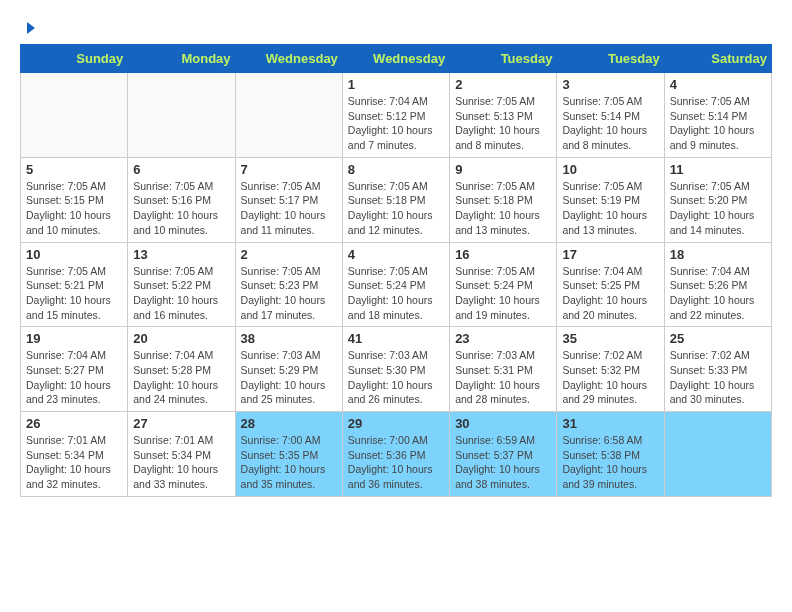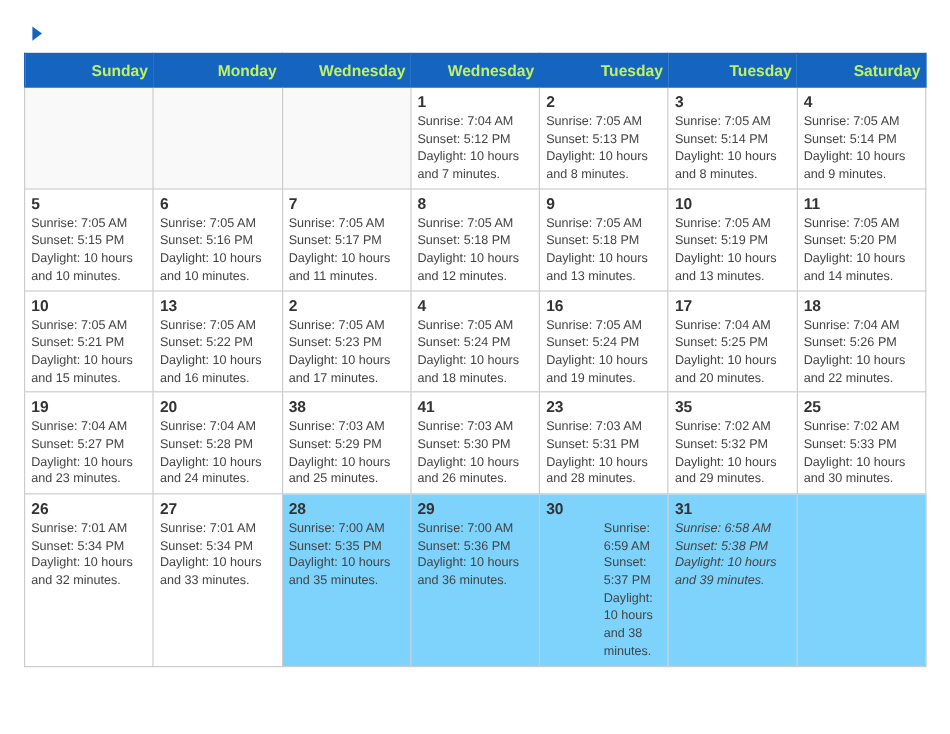--- a/index.html
+++ b/index.html
@@ -339,28 +339,28 @@
         </td>
         <td>
           <span class="day-num">29</span>
           <div class="day-info" style="white-space: pre-line;">Sunrise: 7:00 AM
 Sunset: 5:36 PM
 Daylight: 10 hours
 and 36 minutes.</div>
         </td>
         <td>
           <span class="day-num">30</span>
-          <div class="day-info" style="white-space: pre-line; margin-left: 48px;">Sunrise: 6:59 AM
+          <div class="day-info" style="white-space: pre-line;">Sunrise: 6:59 AM
 Sunset: 5:37 PM
 Daylight: 10 hours
 and 38 minutes.</div>
         </td>
         <td>
           <span class="day-num">31</span>
-          <div class="day-info" style="white-space: pre-line; font-style: italic;">Sunrise: 6:58 AM
+          <div class="day-info" style="white-space: pre-line;">Sunrise: 6:58 AM
 Sunset: 5:38 PM
 Daylight: 10 hours
 and 39 minutes.</div>
         </td>
         <td class="empty"></td>
       </tr>
     </tbody>
 </table>
 
 </body></html>

